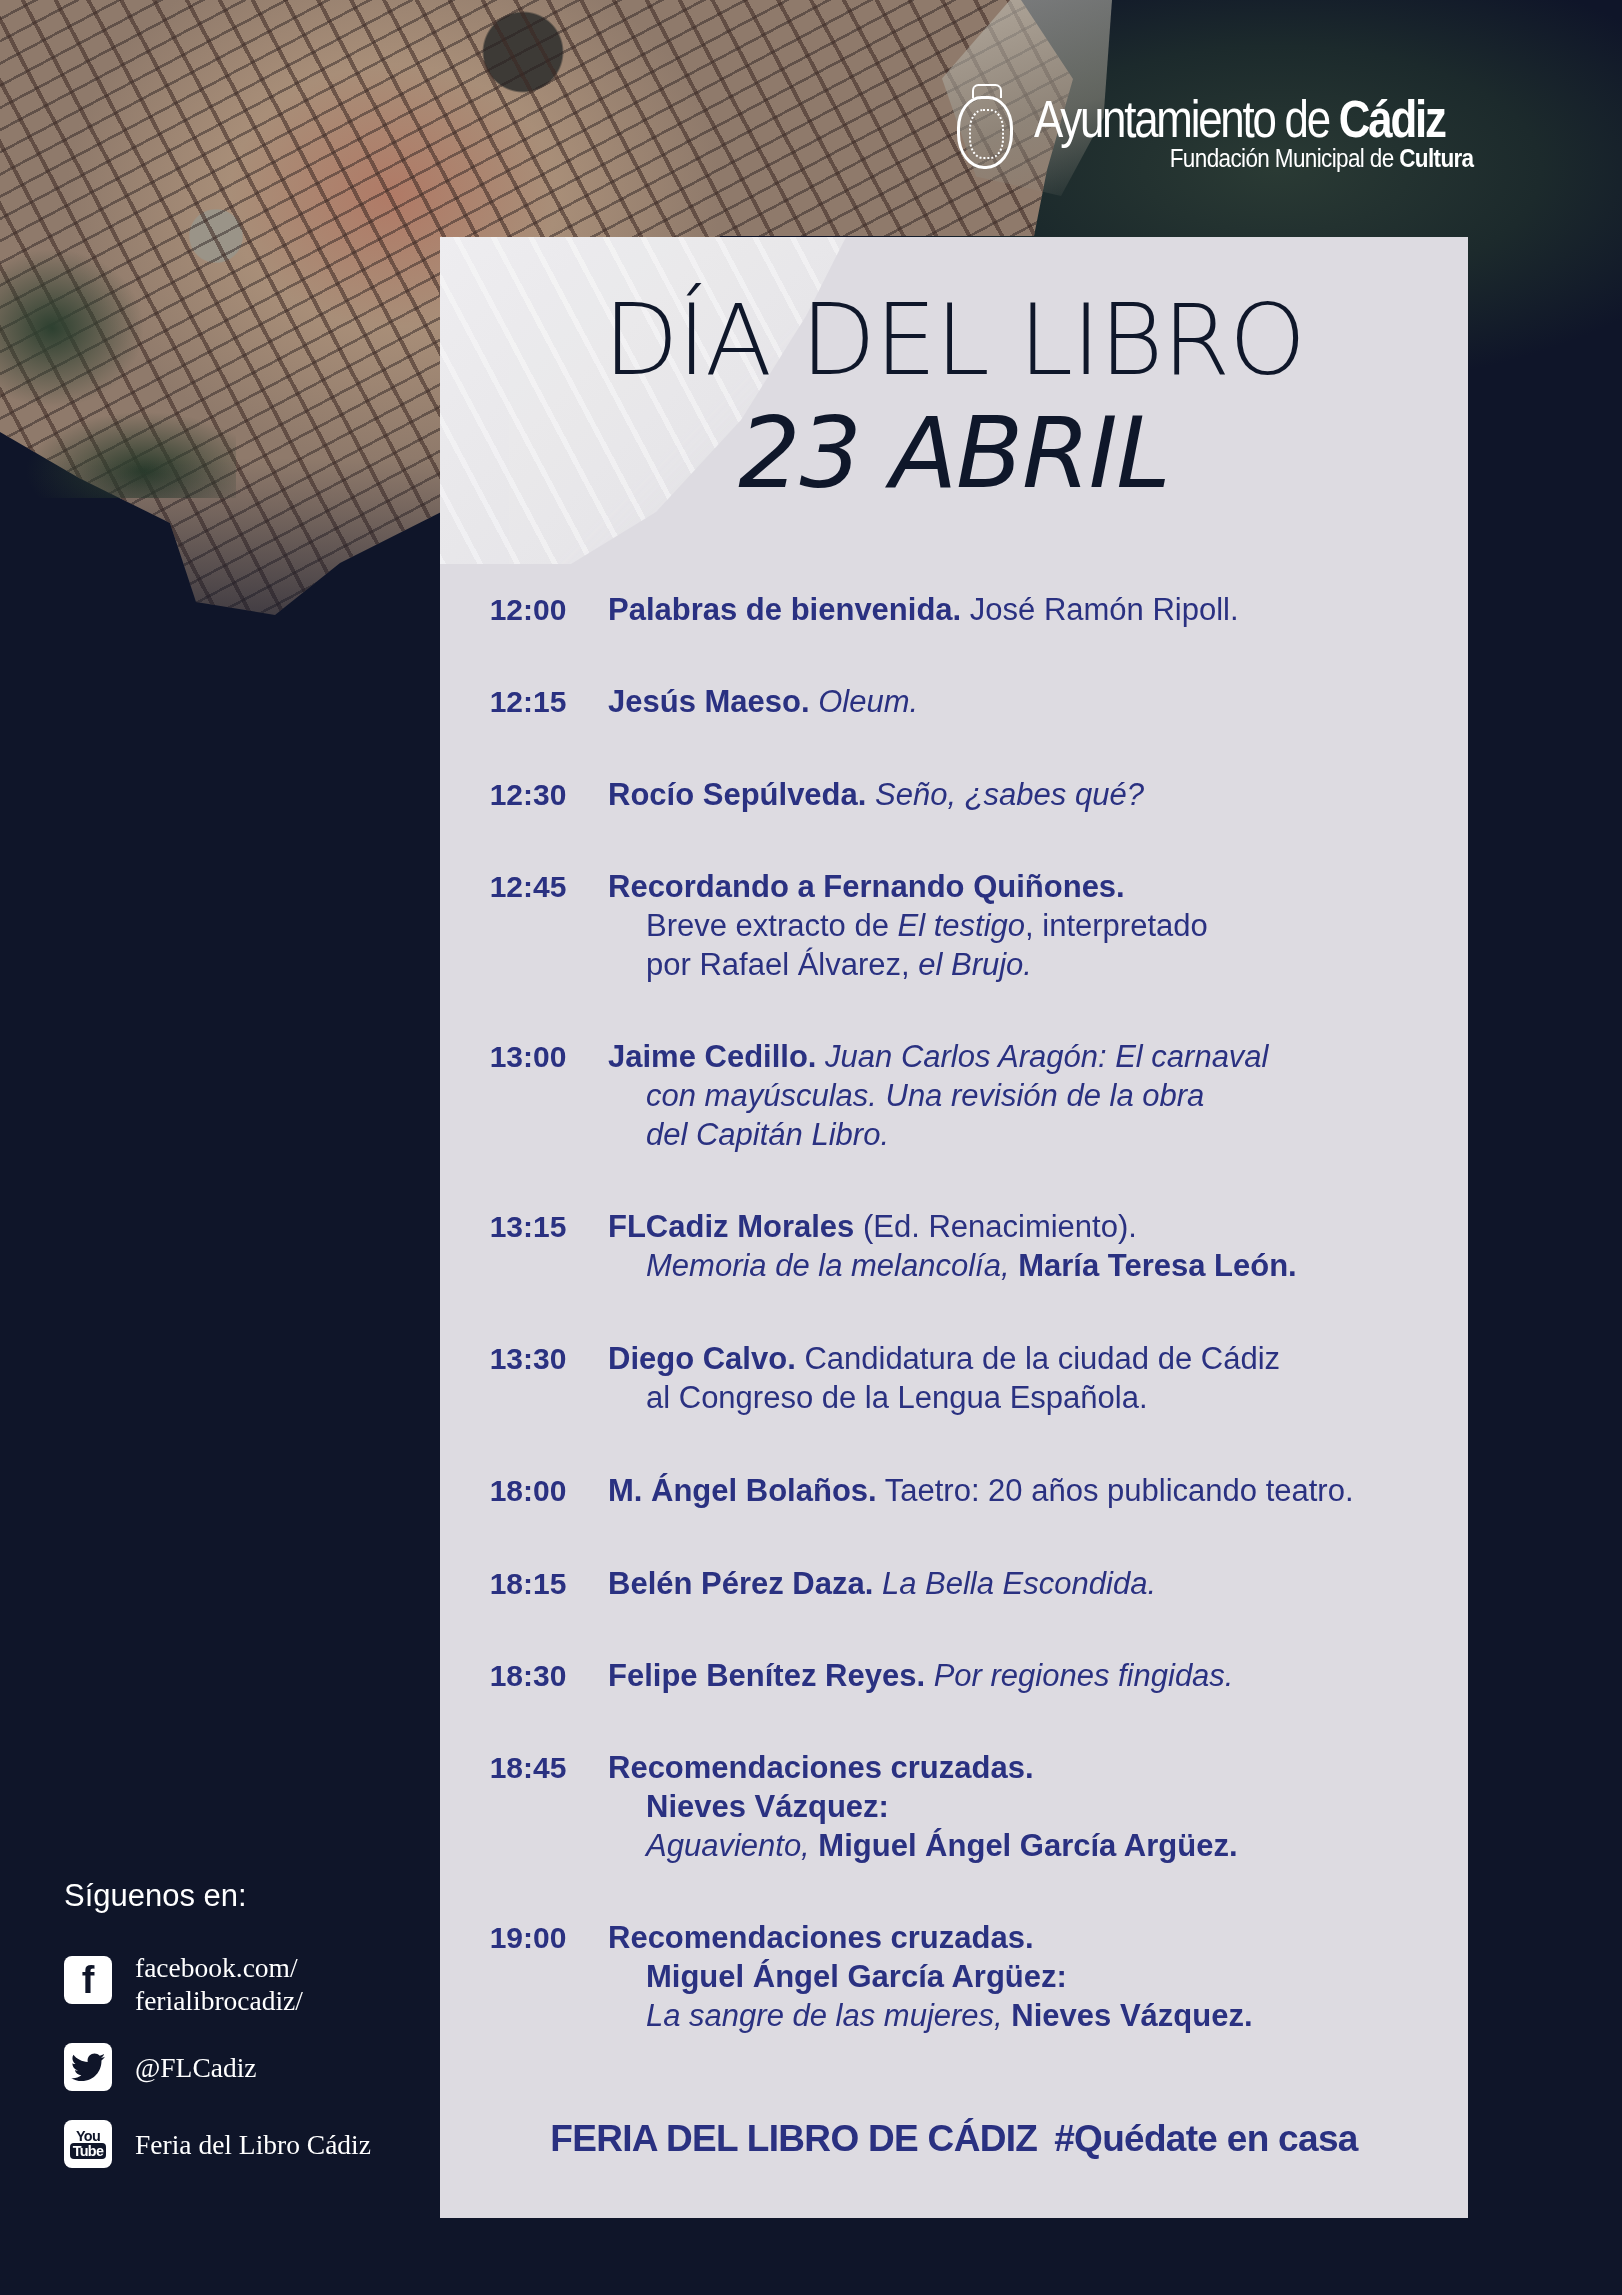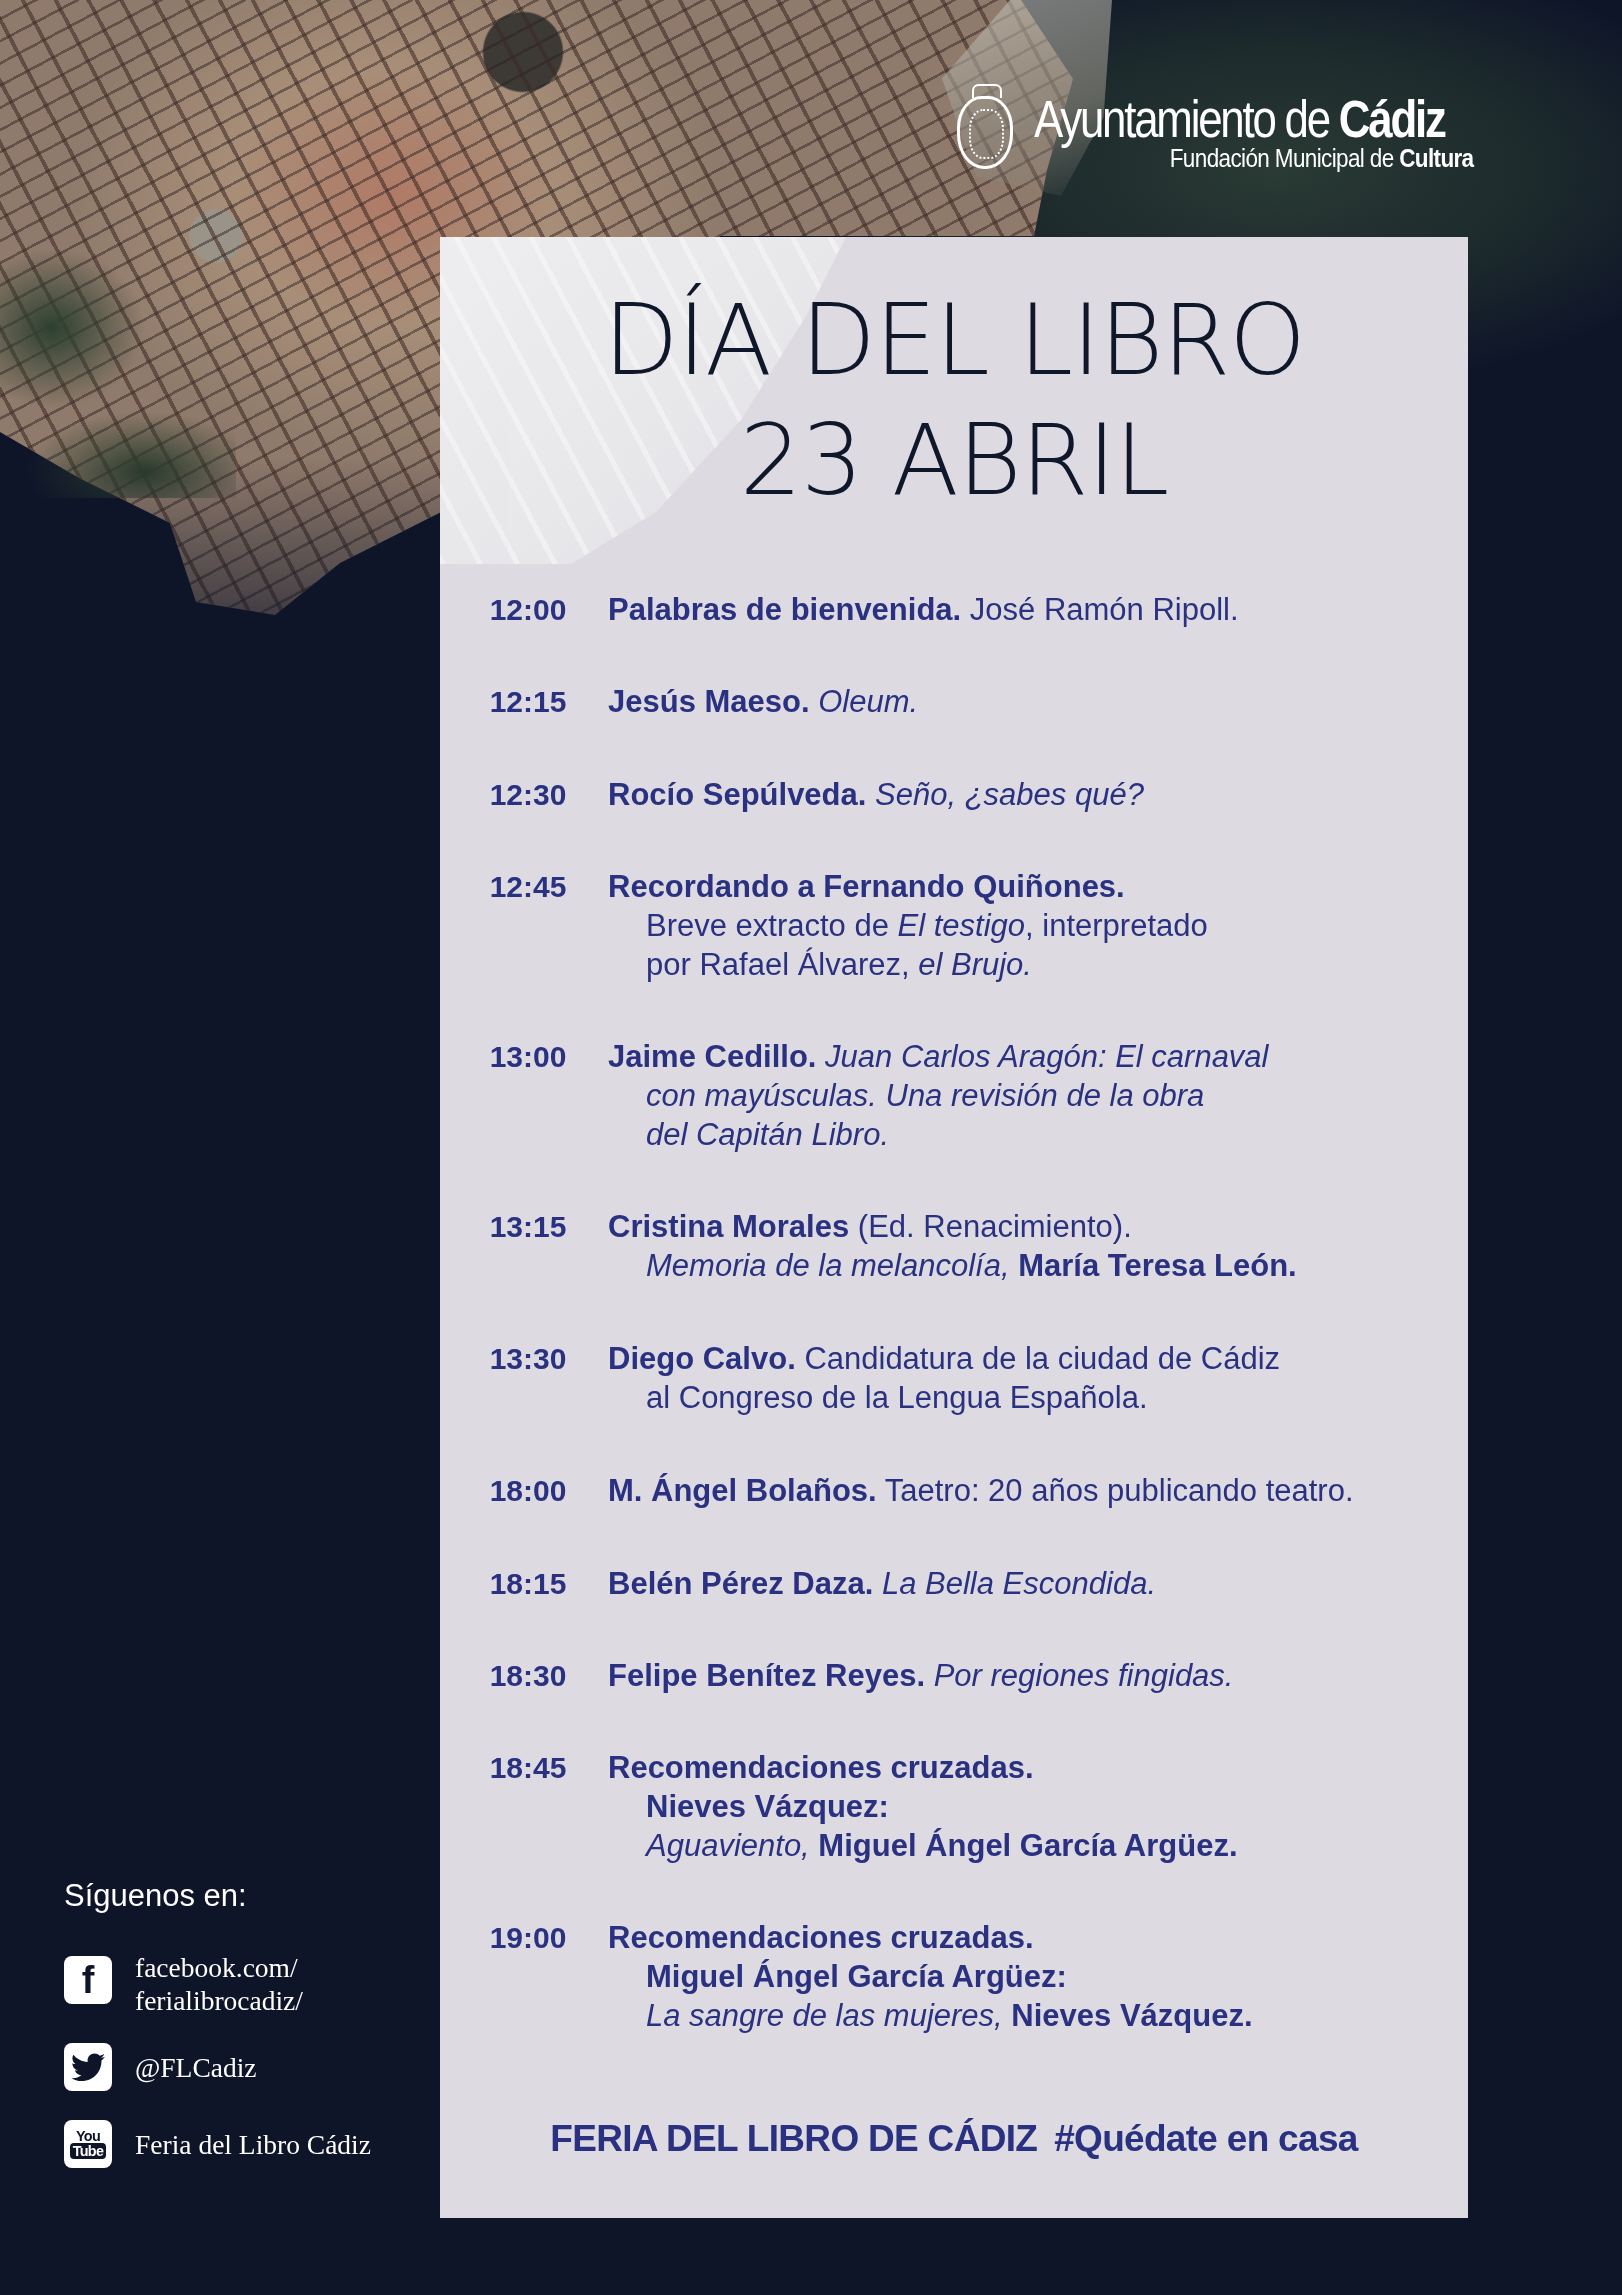--- a/index.html
+++ b/index.html
@@ -80,21 +80,21 @@
       linear-gradient(135deg, #f0eff2 0%, #e8e7ea 60%, rgba(221,219,225,0) 100%);
     clip-path: polygon(0 0, 406px 0, 366px 79px, 301px 183px, 216px 275px, 131px 327px, 0 327px);
     opacity:.9;
   }
   .title {
     position:absolute; left:0; width:100%; text-align:center;
     color:#0f172a; font-family:"DejaVu Sans", sans-serif; font-weight:200;
     font-size:98px; letter-spacing:-1.3px; line-height:1;
   }
   .title.t1 { top:54px; }
-  .title.t2 { top:174px; }
+  .title.t2 { top:167px;font-style:italic; }
 
   .schedule { position:absolute; left:0; top:353px; width:100%; }
   .item {
     position:absolute; left:0; width:100%;
     color:#2a3181; font-size:31px; line-height:39px;
   }
   .item .time {
     position:absolute; left:39px; width:98px; text-align:center;
     font-weight:bold; font-size:30px;
   }
@@ -174,21 +174,21 @@
         <div class="time">13:00</div>
         <div class="body">
           <div class="line"><span class="b">Jaime Cedillo.</span><span class="i"> Juan Carlos Aragón: El carnaval</span></div>
           <div class="line indent"><span class="i">con mayúsculas. Una revisión de la obra</span></div>
           <div class="line indent"><span class="i">del Capitán Libro.</span></div>
         </div>
       </div>
       <div class="item" style="top: 617px;">
         <div class="time">13:15</div>
         <div class="body">
-          <div class="line"><span class="b">Cristina Morales</span><span> (Ed. Renacimiento).</span></div>
+          <div class="line"><span class="b">FLCadiz Morales</span><span> (Ed. Renacimiento).</span></div>
           <div class="line indent"><span class="i">Memoria de la melancolía,</span><span class="b"> María Teresa León.</span></div>
         </div>
       </div>
       <div class="item" style="top: 749px;">
         <div class="time">13:30</div>
         <div class="body">
           <div class="line"><span class="b">Diego Calvo.</span><span> Candidatura de la ciudad de Cádiz</span></div>
           <div class="line indent"><span>al Congreso de la Lengua Española.</span></div>
         </div>
       </div>

